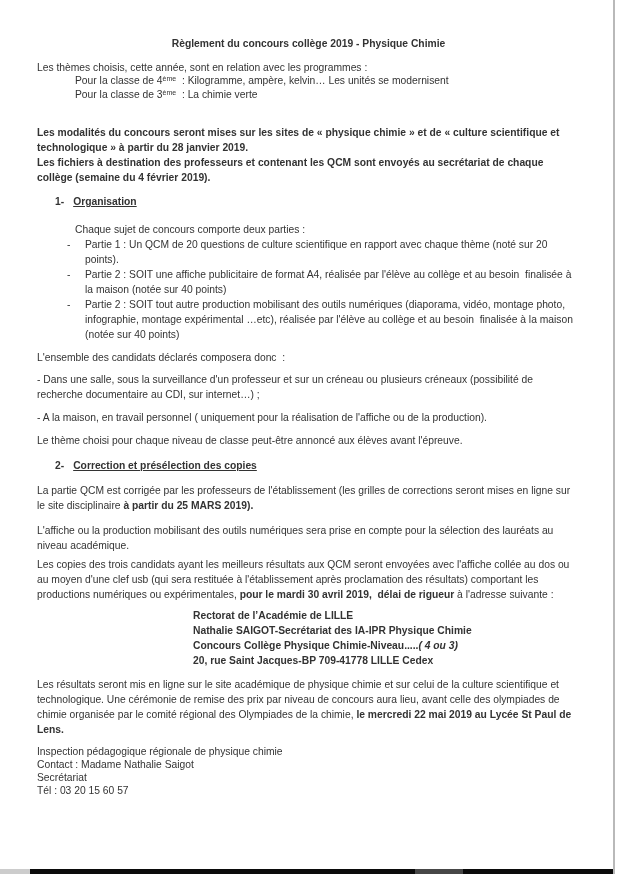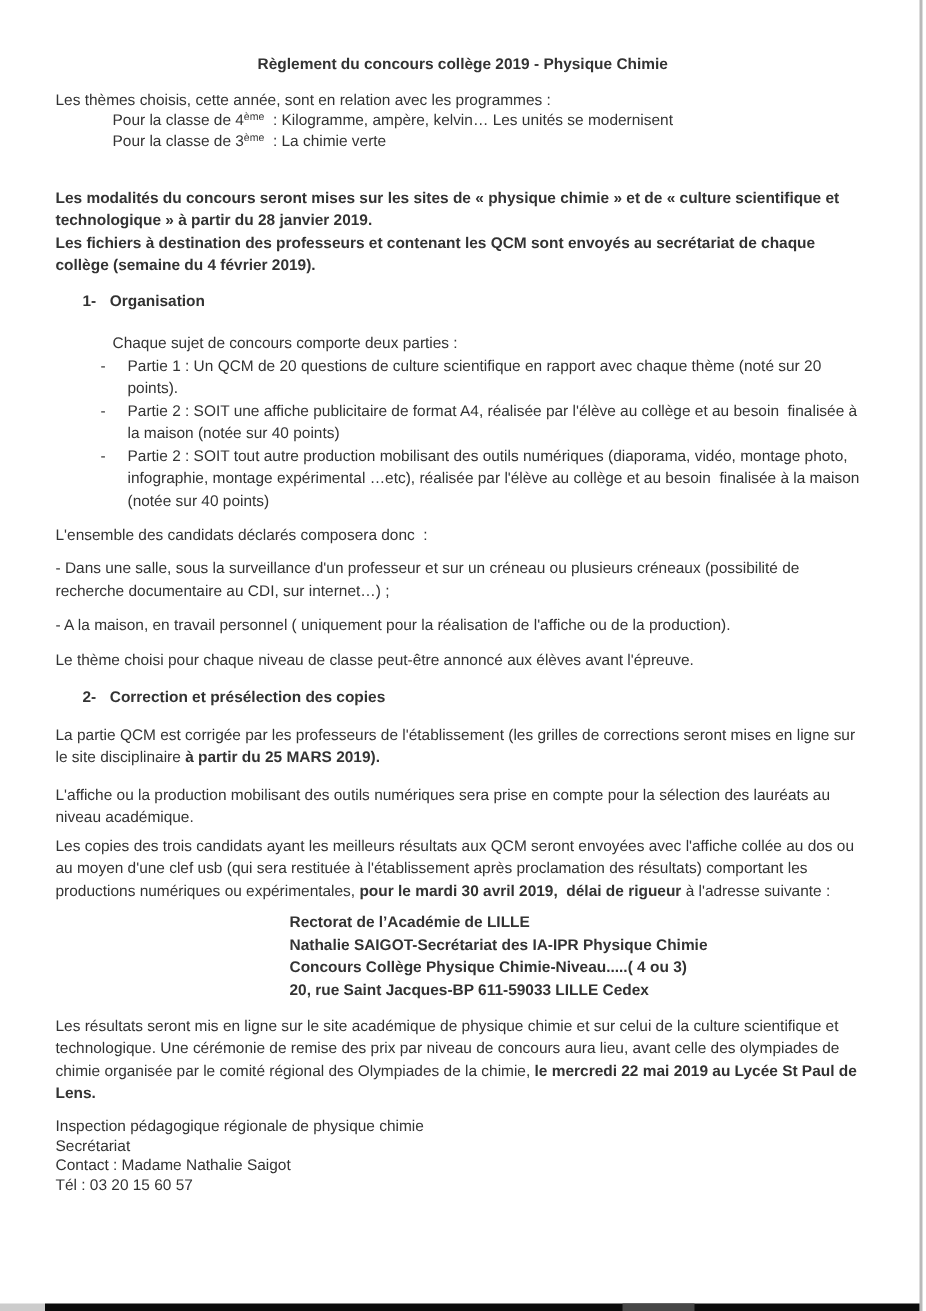--- a/index.html
+++ b/index.html
@@ -13,22 +13,22 @@
   }
   .content{position:absolute;left:37px;top:13px;width:543px;}
   .blk{font-size:10.3px;line-height:15px;margin:0;}
   .tight{line-height:13px;}
   .center{text-align:center;}
   .ind{padding-left:38px;}
   .heading{padding-left:18px;font-weight:bold;}
   .bullet{padding-left:48px;position:relative;}
   .addr{margin-left:156px;font-weight:bold;}
   span.b{font-weight:bold;}
-  span.i{}
-  span.u{}
+  span.i{font-style:italic;}
+  span.u{text-decoration:underline;}
   span.sup{font-size:7px;position:relative;top:-3px;}
   span.tab{margin-left:9px;}
   span.dash{position:absolute;left:30px;}
   .edge-line{position:absolute;top:0;bottom:0;left:613px;width:2px;background:#b9b9b9;}
   .bar-left{position:absolute;bottom:0;left:0;width:30px;height:5px;background:#cccccc;}
   .bar-black{position:absolute;bottom:0;left:30px;width:583px;height:5px;background:#0b0b0b;}
   .bar-mid{position:absolute;bottom:0;left:415px;width:48px;height:5px;background:#474747;}
 </style>
 </head>
 <body>
@@ -57,26 +57,26 @@
 
   <div class="blk heading" style="margin-top:10px"><span class="b">2-</span><span class="b u tab">Correction et présélection des copies</span></div>
 
   <div class="blk" style="margin-top:10px"><span>La partie QCM est corrigée par les professeurs de l'établissement (les grilles de corrections seront mises en ligne sur le site disciplinaire </span><span class="b">à partir du 25 MARS 2019).</span></div>
   <div class="blk" style="margin-top:10px"><span>L'affiche ou la production mobilisant des outils numériques sera prise en compte pour la sélection des lauréats au niveau académique.</span></div>
   <div class="blk" style="margin-top:4px"><span>Les copies des trois candidats ayant les meilleurs résultats aux QCM seront envoyées avec l'affiche collée au dos ou au moyen d'une clef usb (qui sera restituée à l'établissement après proclamation des résultats) comportant les productions numériques ou expérimentales, </span><span class="b">pour le mardi 30 avril 2019,&nbsp; délai de rigueur</span><span> à l'adresse suivante :</span></div>
 
   <div class="blk addr" style="margin-top:6px"><span class="b">Rectorat de l’Académie de LILLE</span></div>
   <div class="blk addr"><span class="b">Nathalie SAIGOT-Secrétariat des IA-IPR Physique Chimie</span></div>
   <div class="blk addr"><span class="b">Concours Collège Physique Chimie-Niveau.....</span><span class="b i">( 4 ou 3)</span></div>
-  <div class="blk addr"><span class="b">20, rue Saint Jacques-BP 611-59033 LILLE Cedex</span></div>
+  <div class="blk addr"><span class="b">20, rue Saint Jacques-BP 709-41778 LILLE Cedex</span></div>
 
   <div class="blk" style="margin-top:9px"><span>Les résultats seront mis en ligne sur le site académique de physique chimie et sur celui de la culture scientifique et technologique. Une cérémonie de remise des prix par niveau de concours aura lieu, avant celle des olympiades de chimie organisée par le comité régional des Olympiades de la chimie, </span><span class="b">le mercredi 22 mai 2019 au Lycée St Paul de Lens.</span></div>
 
   <div class="blk tight" style="margin-top:8px"><span>Inspection pédagogique régionale de physique chimie</span></div>
+  <div class="blk tight"><span>Contact : Madame Nathalie Saigot</span></div>
   <div class="blk tight"><span>Secrétariat</span></div>
-  <div class="blk tight"><span>Contact : Madame Nathalie Saigot</span></div>
   <div class="blk tight"><span>Tél : 03 20 15 60 57</span></div>
 </div>
 
 <div class="edge-line"></div>
 <div class="bar-left"></div>
 <div class="bar-black"></div>
 <div class="bar-mid"></div>
 
 </body></html>

